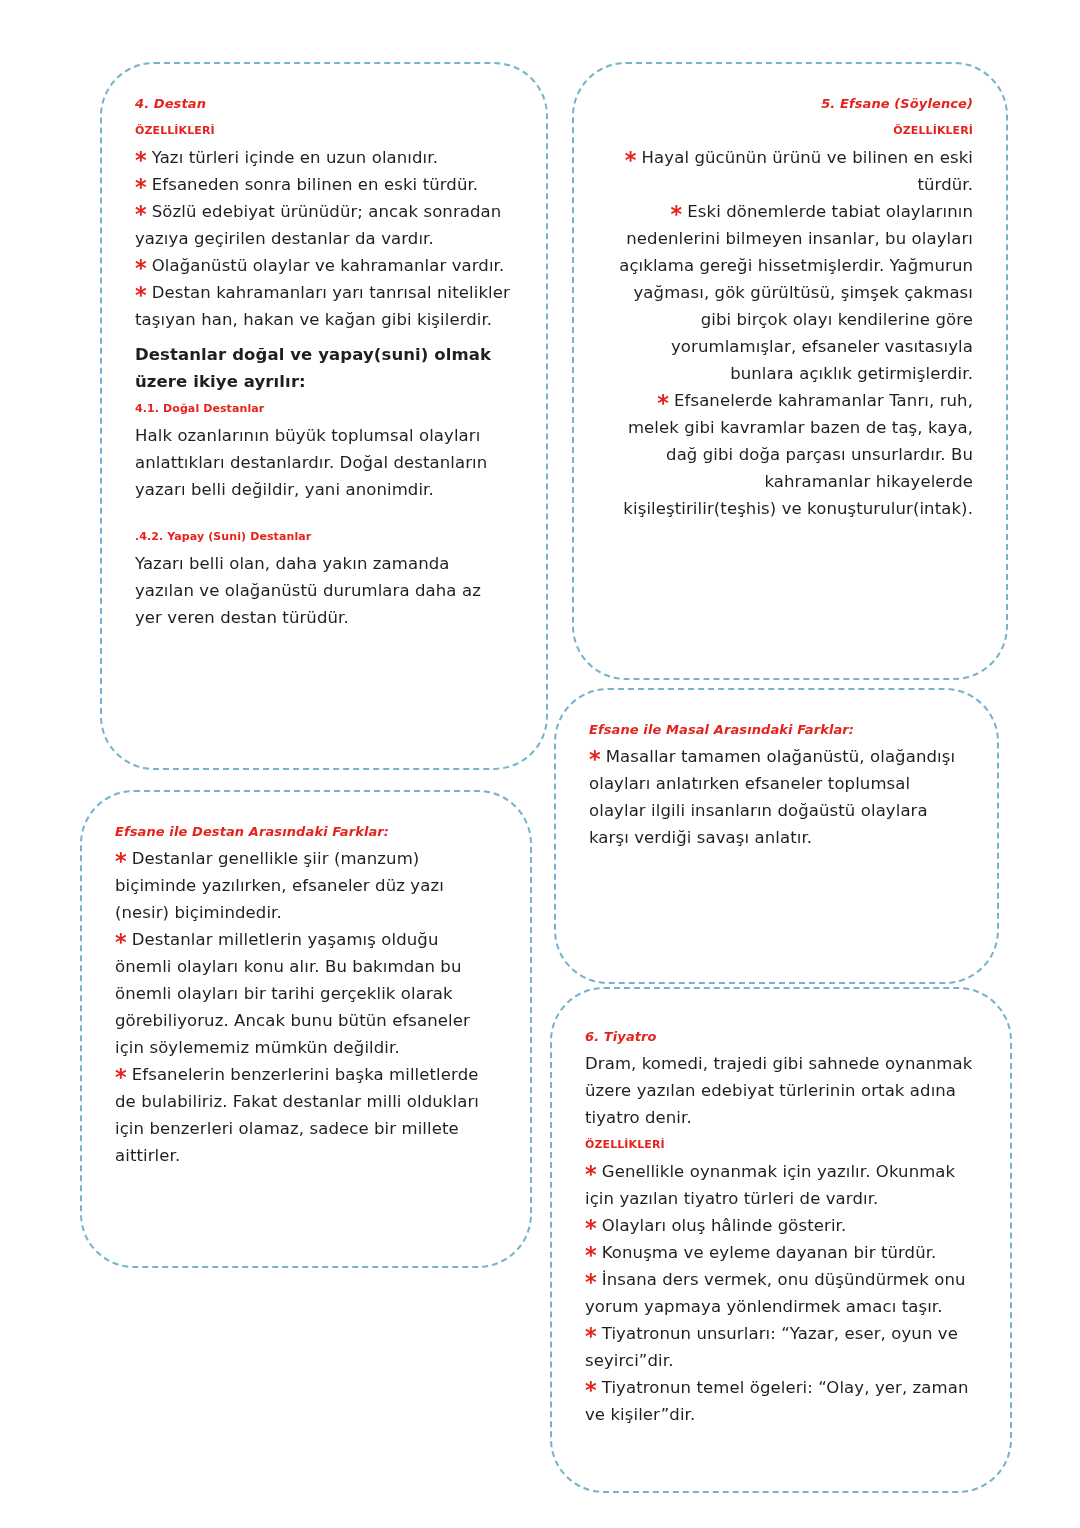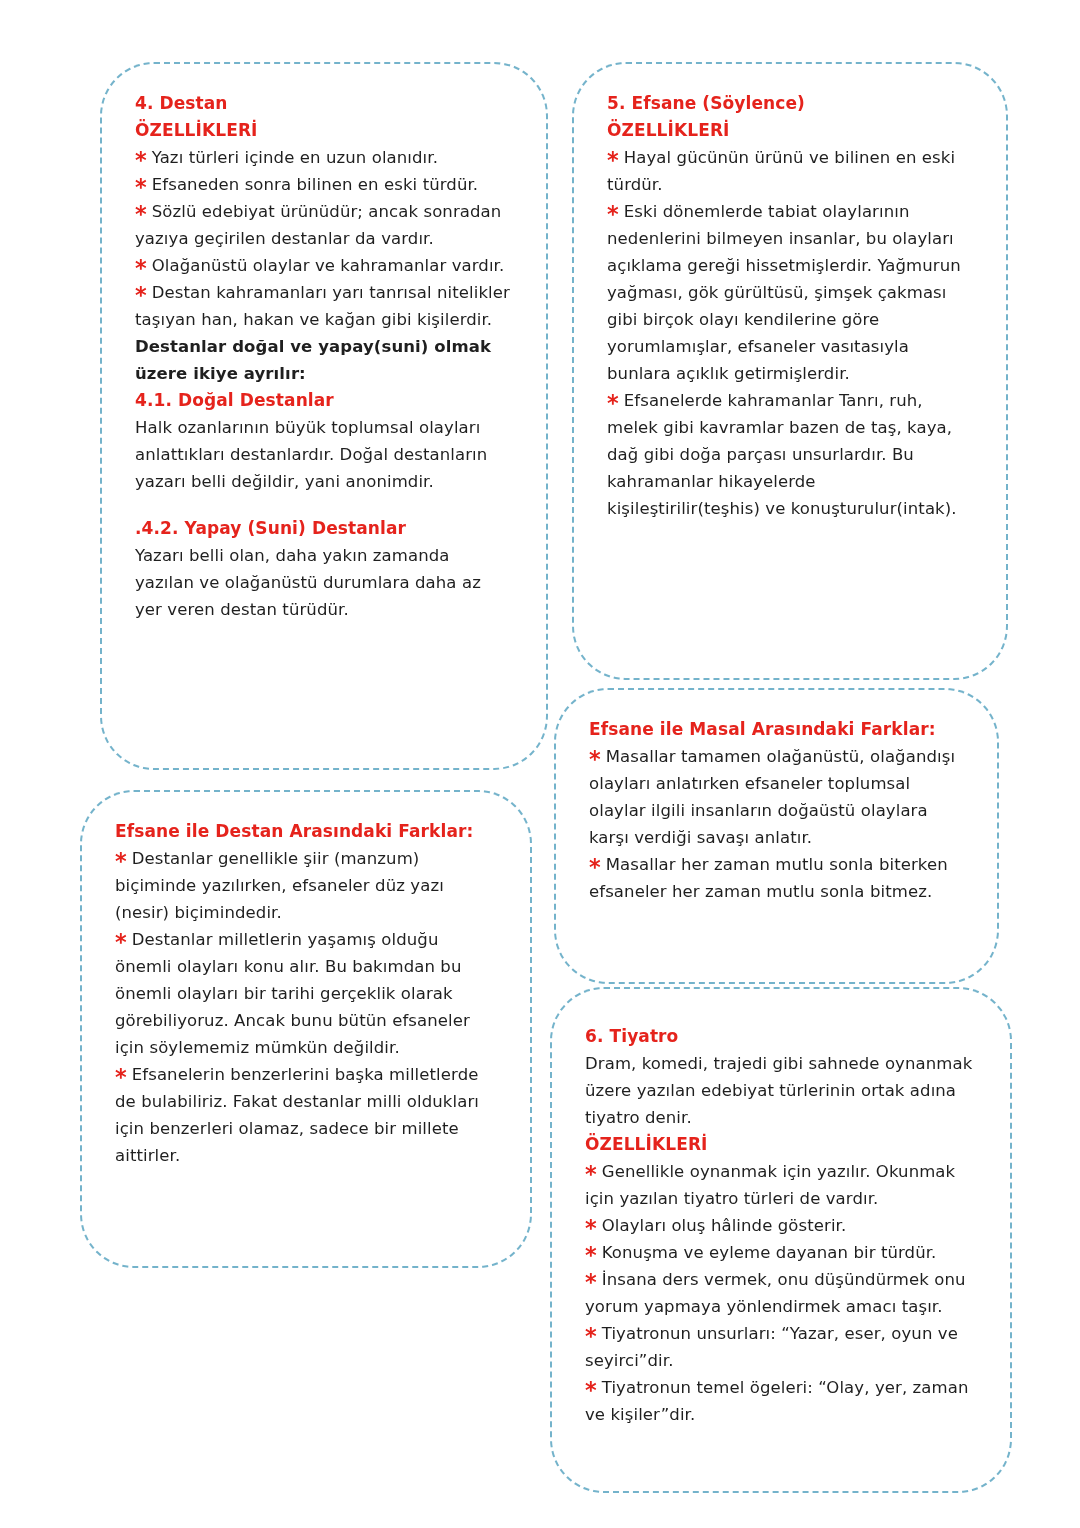--- a/index.html
+++ b/index.html
@@ -16,27 +16,27 @@
     box-sizing: border-box;
     border: 2.5px dashed #74b3cb;
     border-radius: 54px;
     padding: 26px 33px 20px 33px;
     font-size: 16.5px;
     line-height: 27px;
     letter-spacing: 0.1px;
     background: #ffffff;
   }
   #box-destan        { left: 100px; top: 62px;  width: 448px; height: 708px; }
-  #box-efsane        { left: 572px; top: 62px;  width: 436px; height: 618px; }
+  #box-efsane        { left: 572px; top: 62px;  width: 436px; height: 618px; text-align: right; }
   #box-efsane-masal  { left: 554px; top: 688px; width: 445px; height: 296px; }
   #box-efsane-destan { left: 80px;  top: 790px; width: 452px; height: 478px; }
   #box-tiyatro       { left: 550px; top: 987px; width: 462px; height: 506px; padding-top: 34px; }
-  .box-title  { color: #e5231c; font-weight: bold; font-size: 17px; }
-  .subhead    { color: #e5231c; font-weight: bold; font-size: 17px; }
-  .note       { font-weight: bold; }
+  .box-title  { color: #e5231c; font-weight: bold; font-size: 13px; font-style: italic; }
+  .subhead    { color: #e5231c; font-weight: bold; font-size: 11px; }
+  .note       { font-weight: bold; margin-top: 8px; }
   .para       { }
   .item       { }
   .star {
     color: #e5231c;
     font-weight: bold;
     font-size: 1.35em;
     line-height: 0;
     vertical-align: -0.22em;
     margin-right: 5px;
   }
@@ -66,21 +66,20 @@
     <div class="box-title">5. Efsane (Söylence)</div>
     <div class="subhead">ÖZELLİKLERİ</div>
     <div class="item"><span class="star">*</span><span>Hayal gücünün ürünü ve bilinen en eski türdür.</span></div>
     <div class="item"><span class="star">*</span><span>Eski dönemlerde tabiat olaylarının nedenlerini bilmeyen insanlar, bu olayları açıklama gereği hissetmişlerdir. Yağmurun yağması, gök gürültüsü, şimşek çakması gibi birçok olayı kendilerine göre yorumlamışlar, efsaneler vasıtasıyla bunlara açıklık getirmişlerdir.</span></div>
     <div class="item"><span class="star">*</span><span>Efsanelerde kahramanlar Tanrı, ruh, melek gibi kavramlar bazen de taş, kaya, dağ gibi doğa parçası unsurlardır. Bu kahramanlar hikayelerde kişileştirilir(teşhis) ve konuşturulur(intak).</span></div>
   </section>
 
   <section class="box" id="box-efsane-masal">
     <div class="box-title">Efsane ile Masal Arasındaki Farklar:</div>
     <div class="item"><span class="star">*</span><span>Masallar tamamen olağanüstü, olağandışı olayları anlatırken efsaneler toplumsal olaylar ilgili insanların doğaüstü olaylara karşı verdiği savaşı anlatır.</span></div>
-    <div class="item"><span class="star">*</span><span>Masallar her zaman mutlu sonla biterken efsaneler her zaman mutlu sonla bitmez.</span></div>
   </section>
 
   <section class="box" id="box-efsane-destan">
     <div class="box-title">Efsane ile Destan Arasındaki Farklar:</div>
     <div class="item"><span class="star">*</span><span>Destanlar genellikle şiir (manzum) biçiminde yazılırken, efsaneler düz yazı (nesir) biçimindedir.</span></div>
     <div class="item"><span class="star">*</span><span>Destanlar milletlerin yaşamış olduğu önemli olayları konu alır. Bu bakımdan bu önemli olayları bir tarihi gerçeklik olarak görebiliyoruz. Ancak bunu bütün efsaneler için söylememiz mümkün değildir.</span></div>
     <div class="item"><span class="star">*</span><span>Efsanelerin benzerlerini başka milletlerde de bulabiliriz. Fakat destanlar milli oldukları için benzerleri olamaz, sadece bir millete aittirler.</span></div>
   </section>
 
   <section class="box" id="box-tiyatro">

